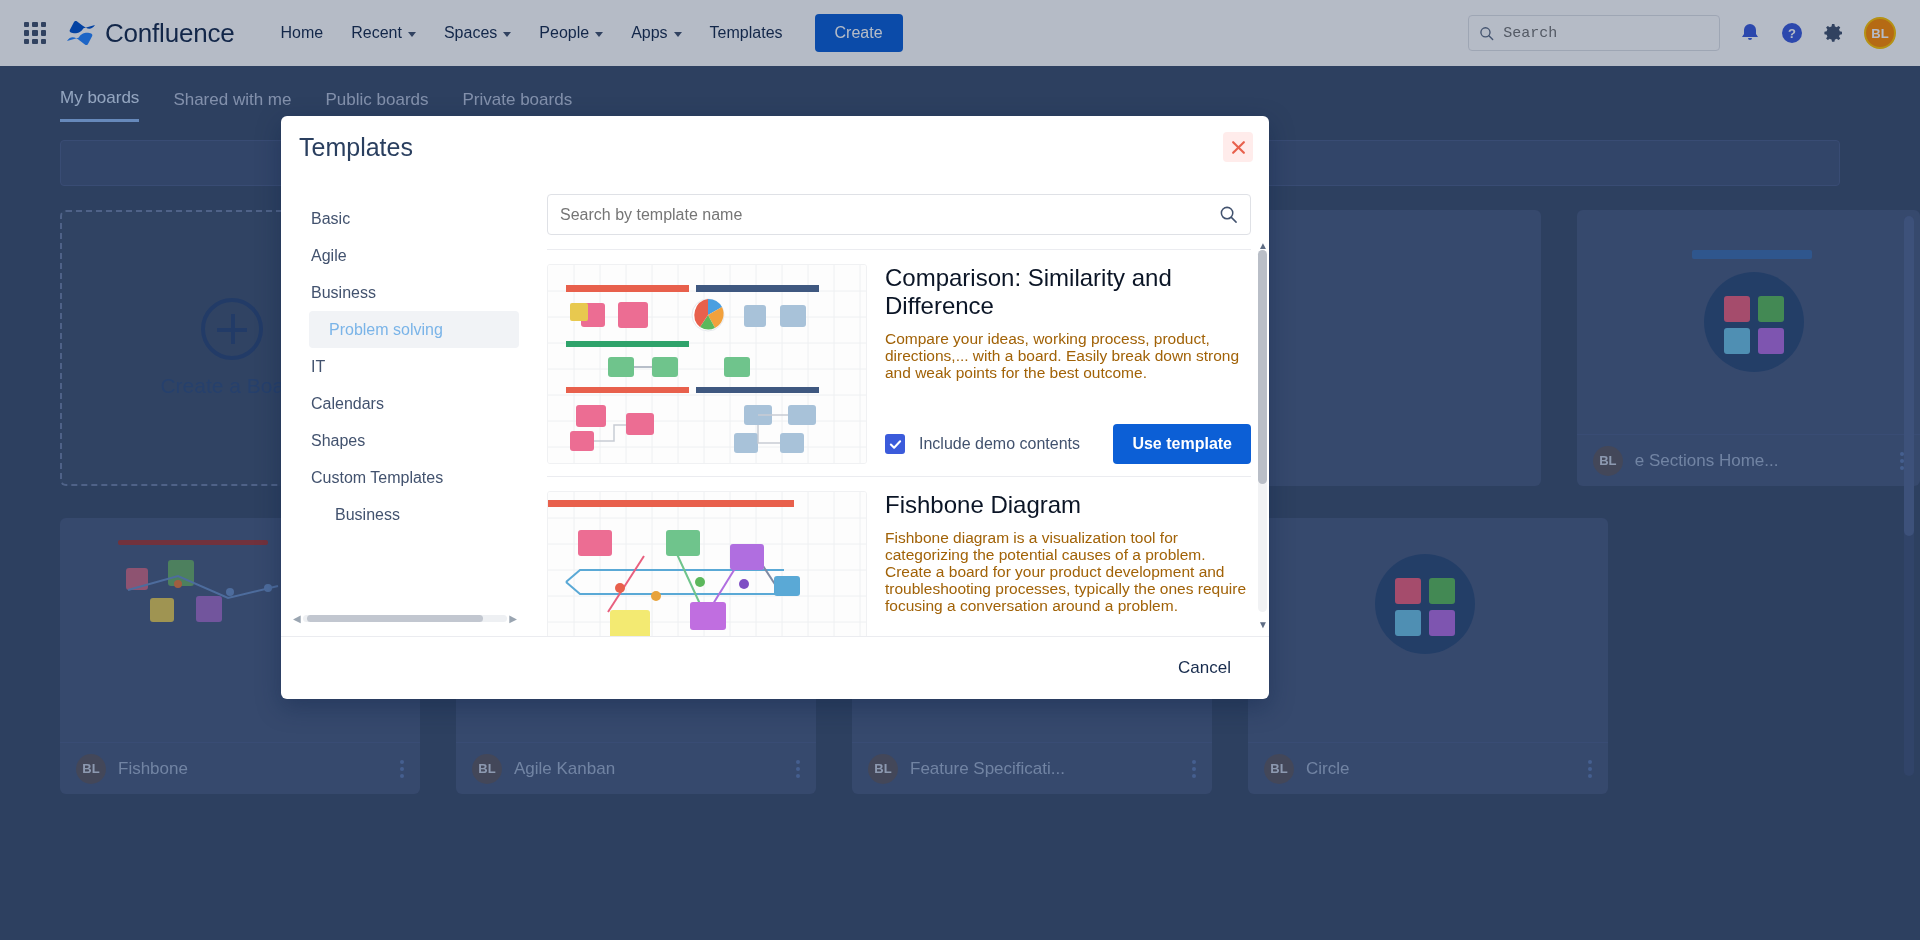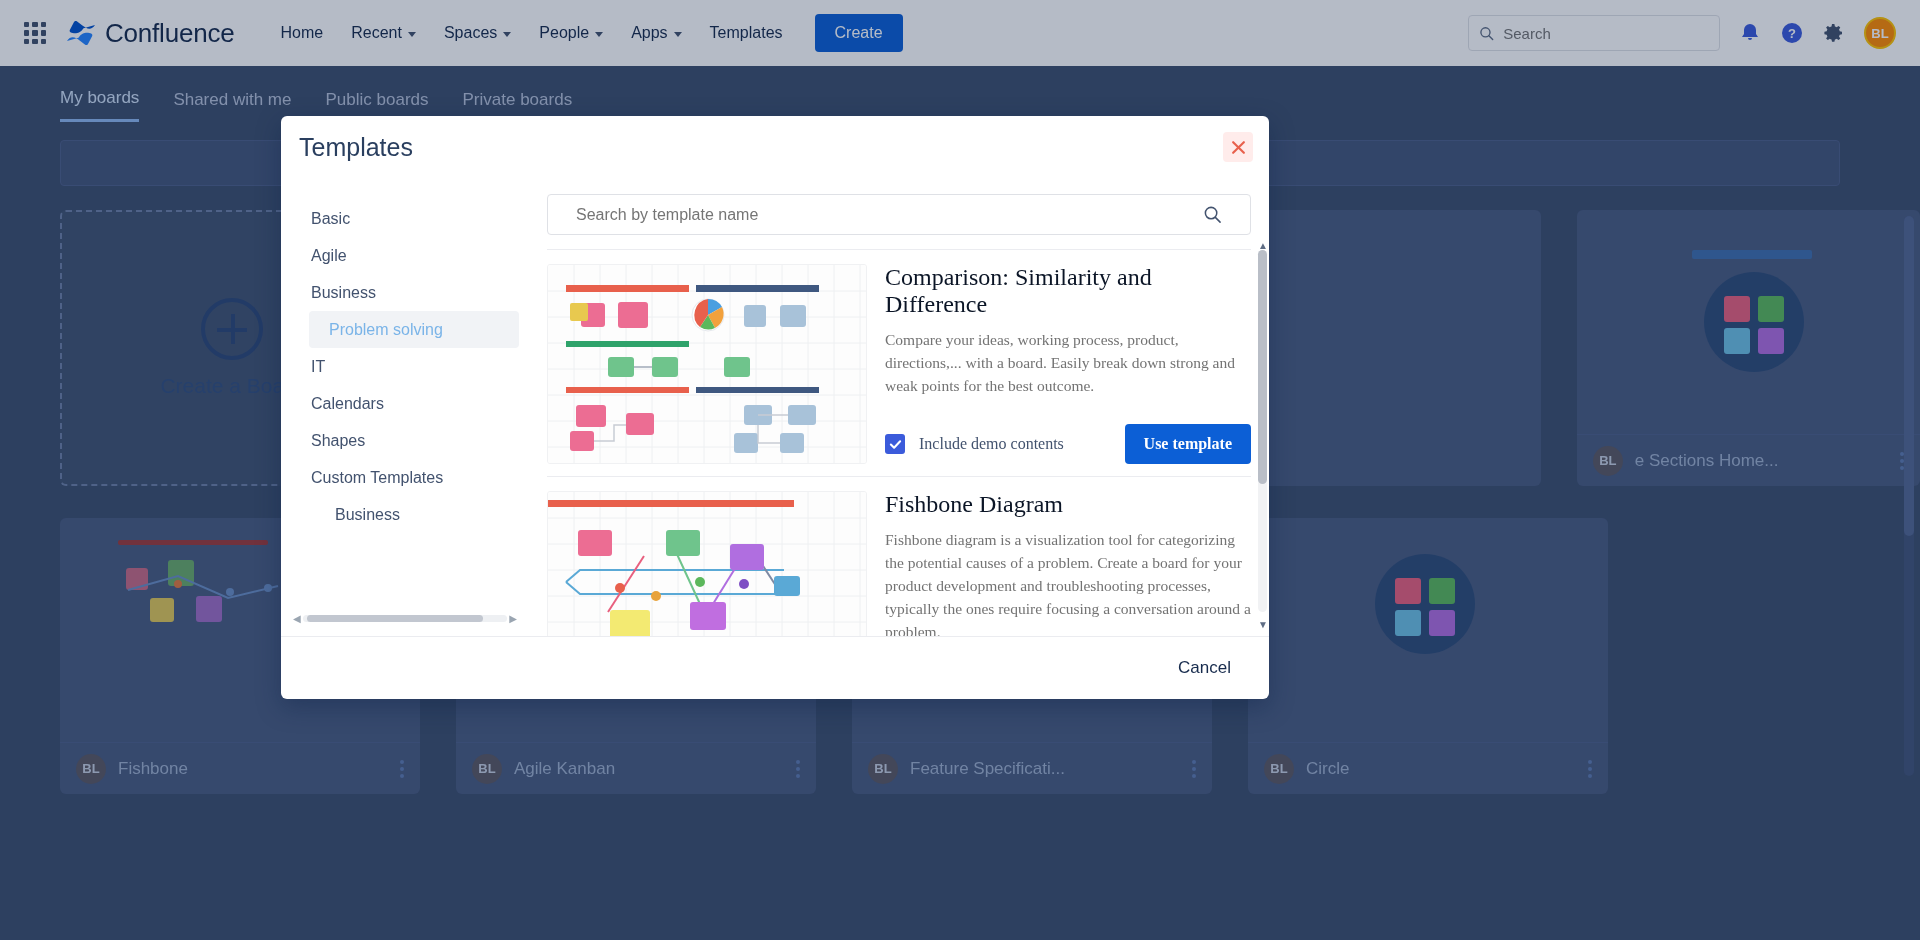--- a/index.html
+++ b/index.html
@@ -50,21 +50,21 @@
     margin-left: auto; display: flex; align-items: center;
     gap: 18px; margin-right: 24px;
   }
   .search-box {
     width: 252px; height: 36px; border: 1px solid #dfe1e6;
     border-radius: 4px; display: flex; align-items: center;
     padding: 0 10px; gap: 9px; background: #fff;
   }
   .search-box input {
     border: none; outline: none; font-size: 15px; color: #5e6c84;
-    font-family: Liberation Sans, sans-serif; width: 100%; background: transparent;
+    font-family: Liberation Mono, monospace; width: 100%; background: transparent;
   }
   .icon-btn { cursor: pointer; display: flex; align-items: center; }
   .avatar-top {
     width: 32px; height: 32px; border-radius: 50%;
     background: #ff8b00; color: #fff; font-size: 13px; font-weight: bold;
     display: flex; align-items: center; justify-content: center;
     cursor: pointer; border: 2px solid #ffc400;
   }
 
   
@@ -183,41 +183,40 @@
   }
   .hs-arrow { cursor: pointer; }
   .hs-arrow.right { margin-left: auto; }
 
   .tpl-pane {
     flex: 1 1 auto; min-width: 0; position: relative;
     padding: 16px 18px 0 18px; display: flex; flex-direction: column;
   }
   .tpl-search {
     height: 41px; border: 1px solid #dfe1e6; border-radius: 4px;
-    display: flex; align-items: center; padding: 0 28px; 
+    display: flex; align-items: center; padding: 0 12px; 
     margin-bottom: 14px; background: #fff; flex: 0 0 auto;
   }
   .tpl-search input {
     border: none; outline: none; font-size: 16px; color: #5e6c84;
     font-family: inherit; flex: 1 1 auto; background: transparent;
   }
   .tpl-scroll {
     flex: 1 1 auto; overflow: hidden; position: relative;
     border-top: 1px solid #ebecf0;
-    font-family: Liberation Serif, serif;
   }
   .tpl-card { display: flex; gap: 18px; padding: 14px 0 0 0; }
   .tpl-card + .tpl-card { border-top: 1px solid #ebecf0; margin-top: 12px; }
   .tpl-thumb {
     width: 320px; flex: 0 0 320px; height: 200px; border-radius: 3px;
     background: #fff; border: 1px solid #f0f1f3; position: relative; overflow: hidden;
   }
   .tpl-info { flex: 1 1 auto; min-width: 0; display: flex; flex-direction: column; }
   .tpl-name { font-size: 24px; color: #0b1526; margin-bottom: 10px; }
-  .tpl-desc { font-size: 15.5px; line-height: 23px; color: #737373; }
+  .tpl-desc { font-size: 15.5px; line-height: 17px; color: #a16207; }
   .tpl-actions {
     display: flex; align-items: center; margin-top: auto; padding-top: 16px;
   }
   .chk-wrap { display: flex; align-items: center; gap: 14px; cursor: pointer; }
   .chk {
     width: 20px; height: 20px; border-radius: 3px; background: #3b5bdb;
     display: flex; align-items: center; justify-content: center;
   }
   .chk-label { font-size: 16px; color: #42526e; }
   .use-btn {

